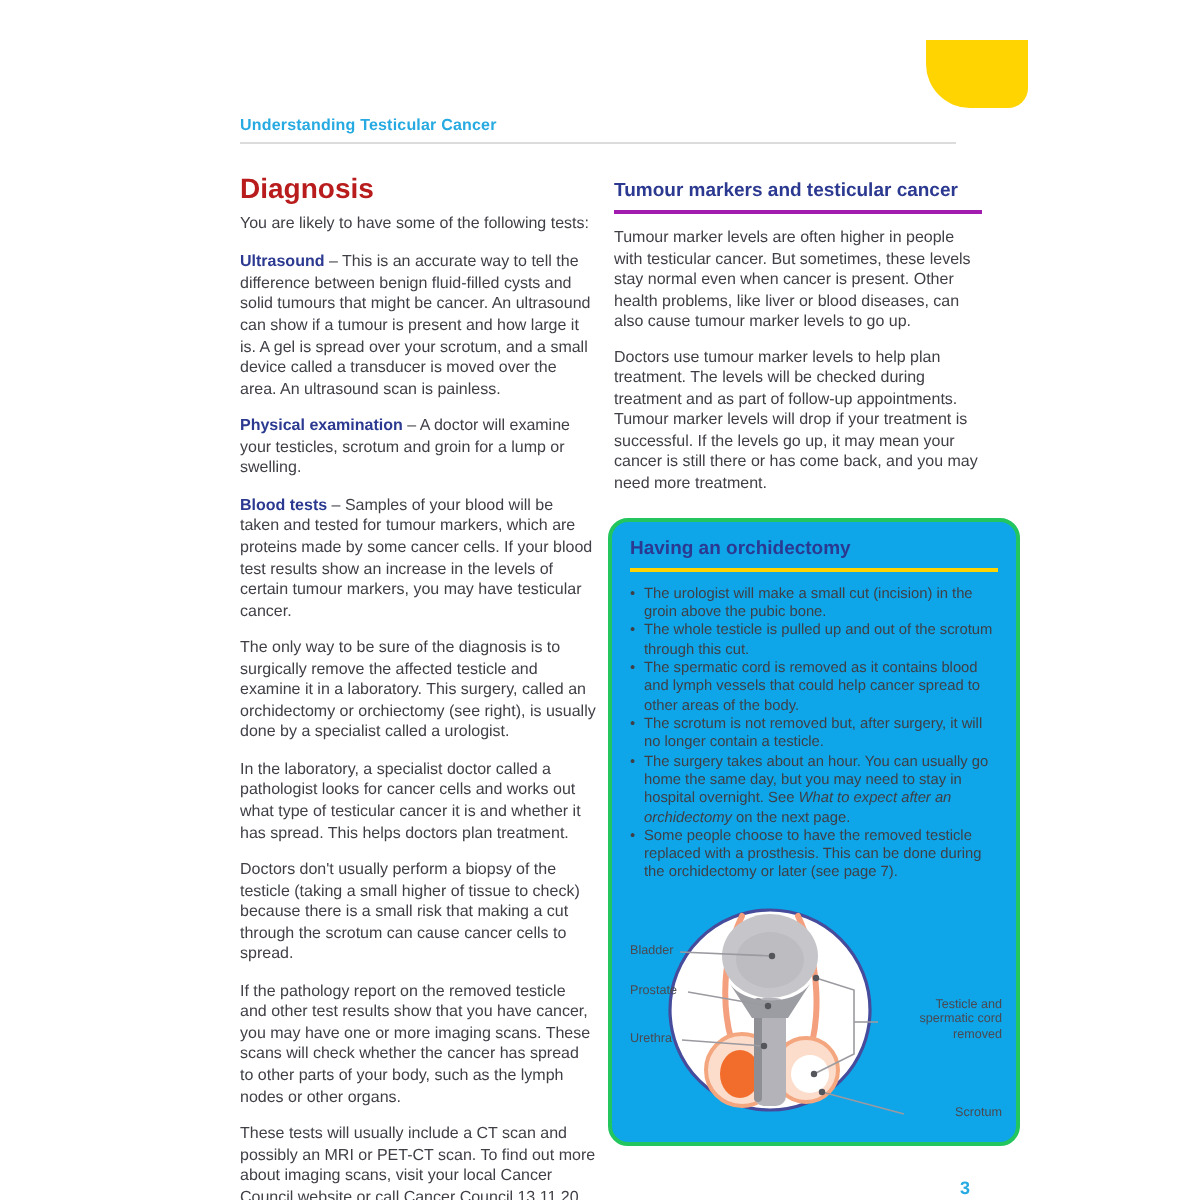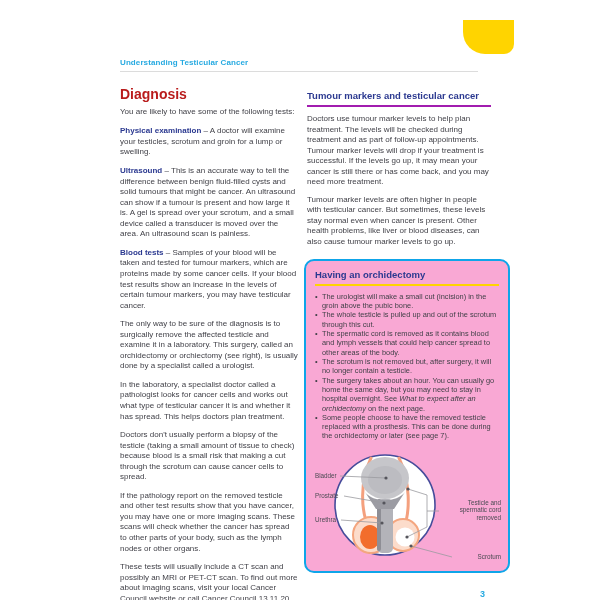--- a/index.html
+++ b/index.html
@@ -21,21 +21,21 @@
   p.body { font-size:8px; line-height:1.32; margin-bottom:8px; }
   p.body b { color:#2b3990; }
   .intro { font-size:8px; line-height:1.3; margin-bottom:9px; }
 
   
   .tm { margin-left:3px; width:184px; }
   .tm h2.doc { margin:0 0 4px 0; padding-bottom:4px; border-bottom:2px solid #a21caf; }
   .tm p.body { margin-top:7px; margin-bottom:6px; }
 
   
-  .obox { margin-top:11px; width:206px; border:2px solid #0ea5e9; border-radius:10px; padding:8px 9px 6px 9px; background:#f9a8d4; }
+  .obox { margin-top:11px; width:206px; border:2px solid #22c55e; border-radius:10px; padding:8px 9px 6px 9px; background:#0ea5e9; }
   .obox h3 { font-size:9.5px; font-weight:bold; color:#2b3990; padding-bottom:4px; border-bottom:2px solid #ffd400; margin-bottom:6px; }
   .obox .btext { font-size:7.4px; line-height:1.26; margin-bottom:2px; }
   .bullet { display:flex; font-size:7.4px; line-height:1.26; }
   .bullet .dot { width:7px; flex:0 0 7px; color:#3f3f46; }
   .bullet .bt { flex:1; }
   .obox i { font-style:italic; }
 
   
   .diagram { position:relative; width:188px; height:118px; margin-top:6px; }
   .dlabel { position:absolute; font-size:6.3px; color:#4a4a52; line-height:1.2; }
@@ -49,37 +49,37 @@
 <div class="page">
 
   <div class="hdr-title">Understanding Testicular Cancer</div>
   <div class="hdr-rule"></div>
   <div class="corner-tab"></div>
 
   <div class="col-left">
     <h1 class="doc">Diagnosis</h1>
     <div class="intro">You are likely to have some of the following tests:</div>
 
+    <p class="body"><b>Ultrasound</b> <span>– This is an accurate way to tell the difference between benign fluid-filled cysts and solid tumours that might be cancer. An ultrasound can show if a tumour is present and how large it is. A gel is spread over your scrotum, and a small device called a transducer is moved over the area. An ultrasound scan is painless.</span></p>
     <p class="body"><b>Physical examination</b> <span>– A doctor will examine your testicles, scrotum and groin for a lump or swelling.</span></p>
-    <p class="body"><b>Ultrasound</b> <span>– This is an accurate way to tell the difference between benign fluid-filled cysts and solid tumours that might be cancer. An ultrasound can show if a tumour is present and how large it is. A gel is spread over your scrotum, and a small device called a transducer is moved over the area. An ultrasound scan is painless.</span></p>
     <p class="body"><b>Blood tests</b> <span>– Samples of your blood will be taken and tested for tumour markers, which are proteins made by some cancer cells. If your blood test results show an increase in the levels of certain tumour markers, you may have testicular cancer.</span></p>
 
     <p class="body">The only way to be sure of the diagnosis is to surgically remove the affected testicle and examine it in a laboratory. This surgery, called an orchidectomy or orchiectomy (see right), is usually done by a specialist called a urologist.</p>
     <p class="body">In the laboratory, a specialist doctor called a pathologist looks for cancer cells and works out what type of testicular cancer it is and whether it has spread. This helps doctors plan treatment.</p>
-    <p class="body">Doctors don't usually perform a biopsy of the testicle (taking a small amount of tissue to check) because blood is a small risk that making a cut through the scrotum can cause cancer cells to spread.</p>
+    <p class="body">Doctors don't usually perform a biopsy of the testicle (taking a small higher of tissue to check) because there is a small risk that making a cut through the scrotum can cause cancer cells to spread.</p>
 
     <p class="body">If the pathology report on the removed testicle and other test results show that you have cancer, you may have one or more imaging scans. These scans will check whether the cancer has spread to other parts of your body, such as the lymph nodes or other organs.</p>
     <p class="body">These tests will usually include a CT scan and possibly an MRI or PET-CT scan. To find out more about imaging scans, visit your local Cancer Council website or call Cancer Council 13 11 20.</p>
   </div>
 
   <div class="col-right">
     <div class="tm">
       <h2 class="doc">Tumour markers and testicular cancer</h2>
+      <p class="body">Tumour marker levels are often higher in people with testicular cancer. But sometimes, these levels stay normal even when cancer is present. Other health problems, like liver or blood diseases, can also cause tumour marker levels to go up.</p>
       <p class="body">Doctors use tumour marker levels to help plan treatment. The levels will be checked during treatment and as part of follow-up appointments. Tumour marker levels will drop if your treatment is successful. If the levels go up, it may mean your cancer is still there or has come back, and you may need more treatment.</p>
-      <p class="body">Tumour marker levels are often higher in people with testicular cancer. But sometimes, these levels stay normal even when cancer is present. Other health problems, like liver or blood diseases, can also cause tumour marker levels to go up.</p>
     </div>
 
     <div class="obox">
       <h3>Having an orchidectomy</h3>
 
       <div class="bullet">
           <span class="dot">•</span>
           <span class="bt">The urologist will make a small cut (incision) in the groin above the pubic bone.</span>
         </div>
       <div class="bullet">

